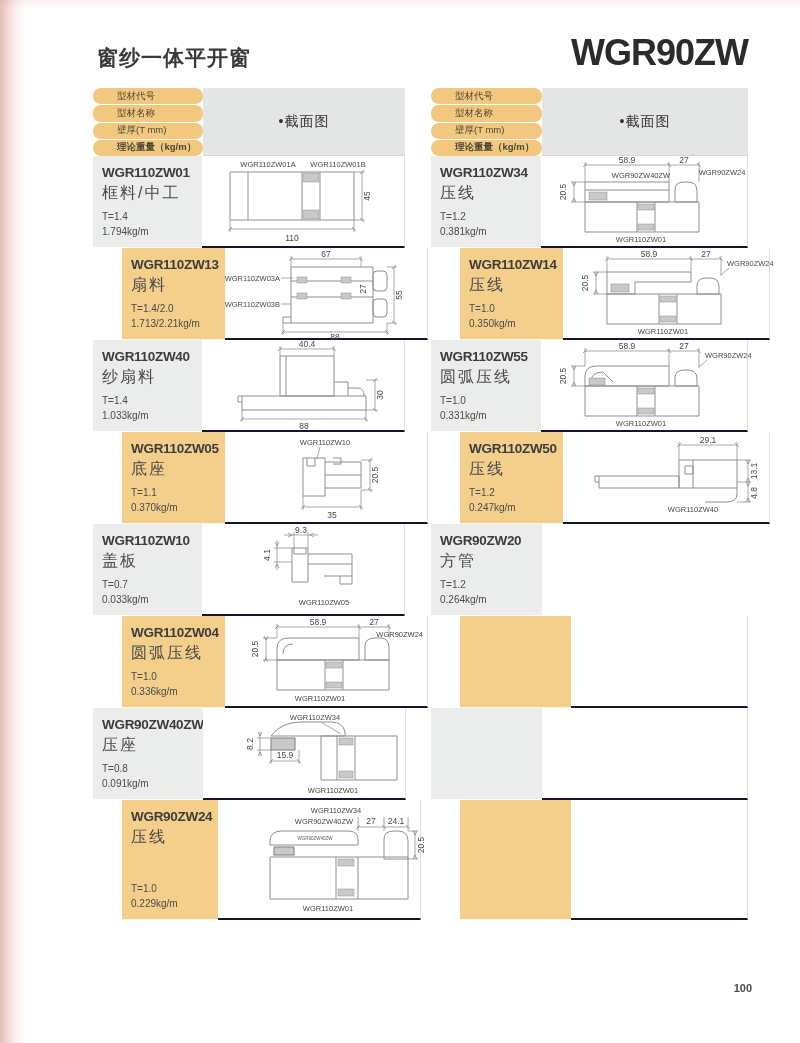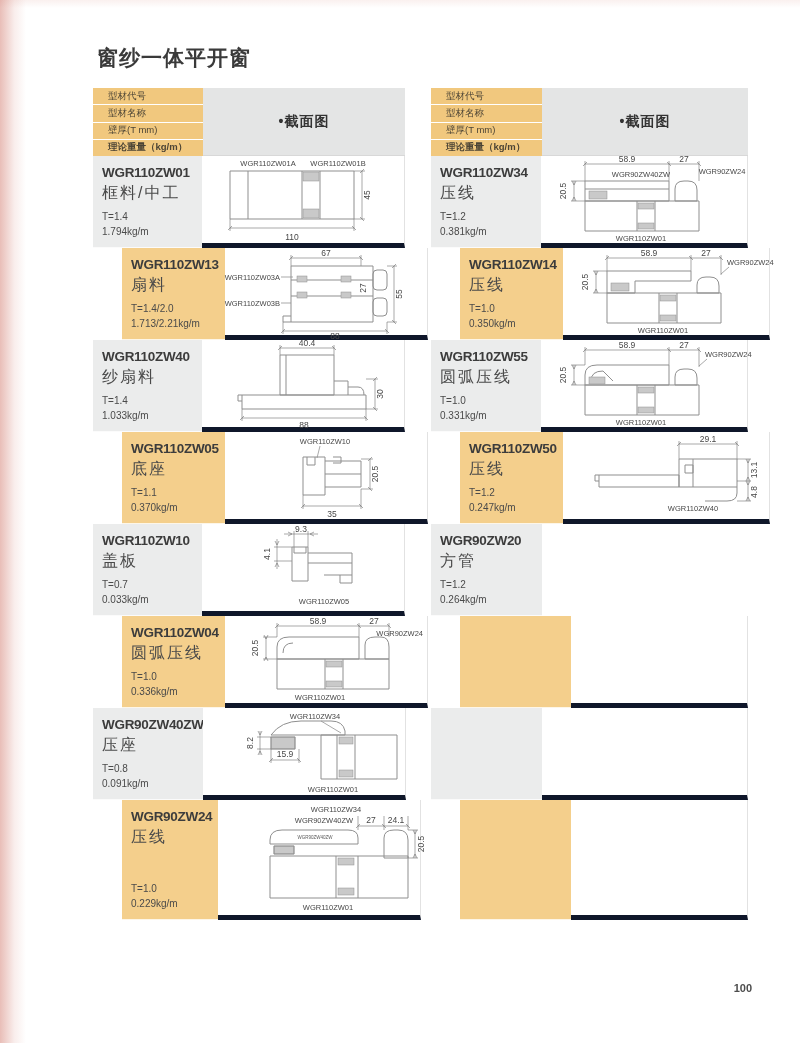--- a/index.html
+++ b/index.html
@@ -16,52 +16,53 @@
   .title{font-size:21px;font-weight:bold;color:#3a3a3a;letter-spacing:1px;position:absolute;left:4px;top:8px;}
   .model{position:absolute;right:0;top:-4px;font-size:36px;font-weight:bold;color:#2b2b2b;letter-spacing:-1px;}
   .tables{position:absolute;left:93px;top:88px;display:flex;gap:26px;}
   .tbl{background:#fff;}
   .tbl-l{width:312px;}
   .tbl-r{width:317px;}
   .thead{display:flex;height:68px;}
   .hl{width:110px;display:flex;flex-direction:column;}
   .tbl-r .hl{width:111px;}
   .hcell{flex:1;background:#F1C87E;border-bottom:1px solid #fff;font-size:9.5px;color:#4c4435;
-    display:flex;align-items:center;padding-left:15px;box-sizing:border-box;}
+    display:flex;align-items:center;padding-left:24px;box-sizing:border-box;border-radius:8px;}
   .hcell:last-child{border-bottom:none;font-weight:bold;}
   .hdg{flex:1;background:#E4E5E5;display:flex;align-items:center;justify-content:center;
-    font-size:14px;font-weight:bold;color:#333;letter-spacing:1px;border-bottom:1px solid #d8d8d8;}
+    font-size:14px;font-weight:normal;color:#333;letter-spacing:1px;border-bottom:1px solid #d8d8d8;}
   .row{display:flex;height:92px;}
   .row.tall{height:120px;}
   .lbl{width:110px;box-sizing:border-box;padding:9px 6px 8px 9px;display:flex;flex-direction:column;border-bottom:1px solid rgba(255,255,255,.8);}
   .tbl-r .lbl{width:111px;}
   .lbl.gr{background:#EBECEC;}
   .lbl.or{background:#F4CF8C;margin-left:29px;}
   .code{font-size:13.5px;font-weight:bold;color:#3c3c3c;letter-spacing:-0.3px;}
   .pname{font-size:16px;color:#4a4a4a;margin-top:3px;letter-spacing:2px;}
   .meta{margin-top:auto;font-size:10px;color:#4a4a4a;line-height:1.45;}
-  .dia{flex:1;background:#fff;border-bottom:5px solid #0f172a;border-right:1px solid #e2e2e2;
+  .dia{flex:1;background:#fff;border-bottom:2px solid #0f172a;border-right:1px solid #e2e2e2;
     display:flex;align-items:center;justify-content:flex-end;position:relative;}
   svg.dg{overflow:visible;display:block;}
   .p{fill:none;stroke:#8f8f8f;stroke-width:1;stroke-linejoin:round;}
   .hz{fill:#c9c9c9;stroke:#8f8f8f;stroke-width:.5;}
   .dl{stroke:#6e6e6e;stroke-width:.6;fill:none;}
   .dt{font-size:8.5px;fill:#474747;}
   .lb{font-size:7.5px;fill:#474747;}
   .tiny{font-size:4.5px;fill:#5a5a5a;}
   footer{position:absolute;right:48px;top:982px;font-size:11px;font-weight:bold;color:#4d4d4d;}
 </style>
 </head>
 <body>
 
 <div class="edge-shade"></div>
 <div class="top-shade"></div>
 
 <header>
   <div class="title">窗纱一体平开窗</div>
+  <div class="model">WGR90ZW</div>
 </header>
 
 <main class="tables">
 
   <section class="tbl tbl-l">
     <div class="thead">
       <div class="hl">
         <div class="hcell">型材代号</div>
         <div class="hcell">型材名称</div>
         <div class="hcell">壁厚(T mm)</div>

